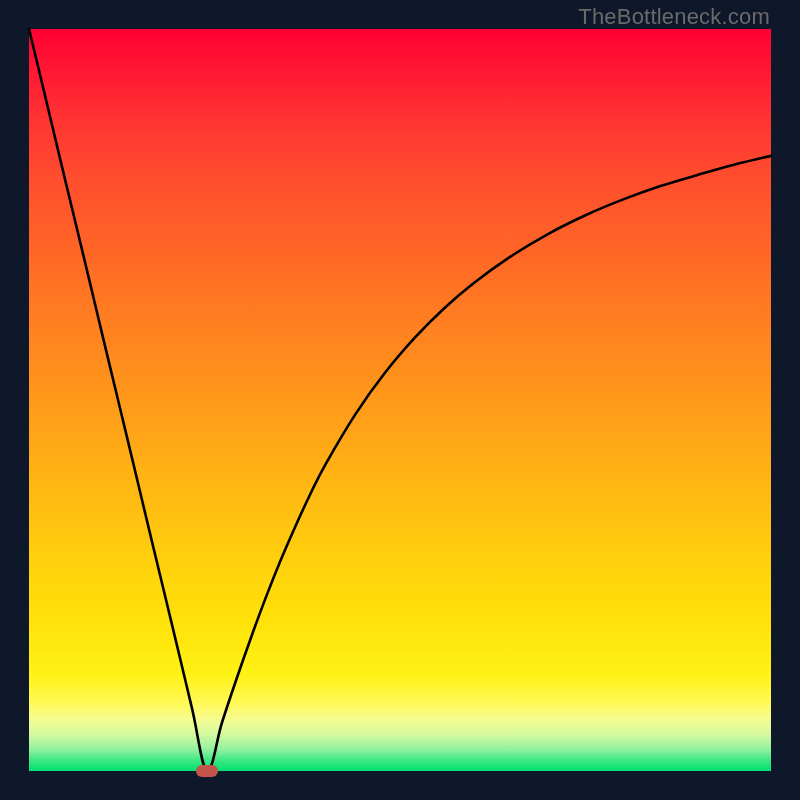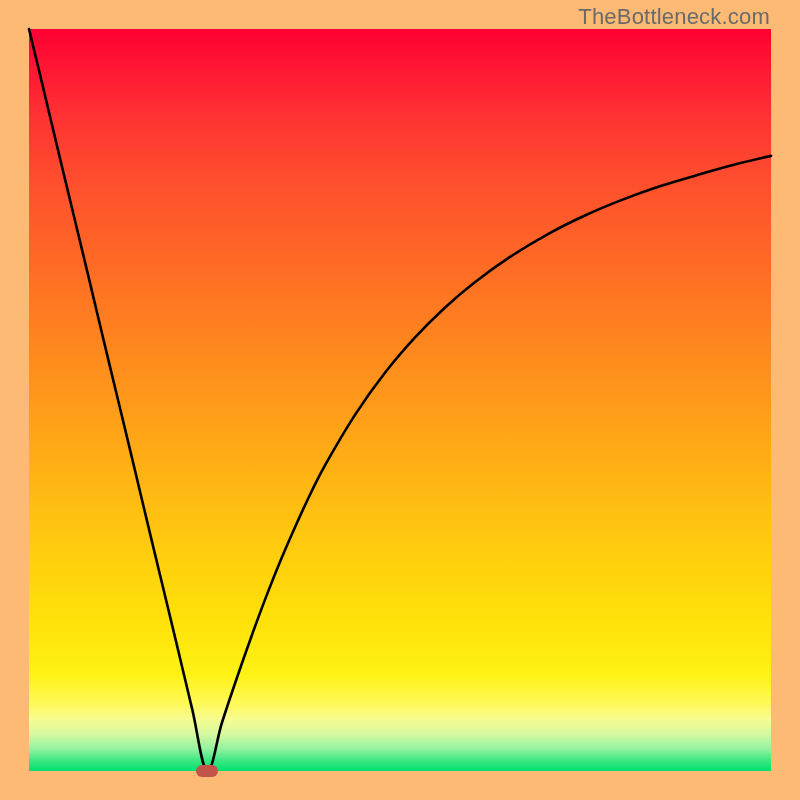--- a/index.html
+++ b/index.html
@@ -8,21 +8,21 @@
     width: 800px;
     height: 800px;
     background: #000;
     overflow: hidden;
     font-family: Arial, Helvetica, sans-serif;
   }
   .frame {
     position: relative;
     width: 800px;
     height: 800px;
-    background: #fdba74;
+    background: #0f172a;
   }
   .plot {
     position: absolute;
     left: 29px;
     top: 29px;
     width: 742px;
     height: 742px;
     
     background: linear-gradient(to bottom,
       #ff0033 0%,

